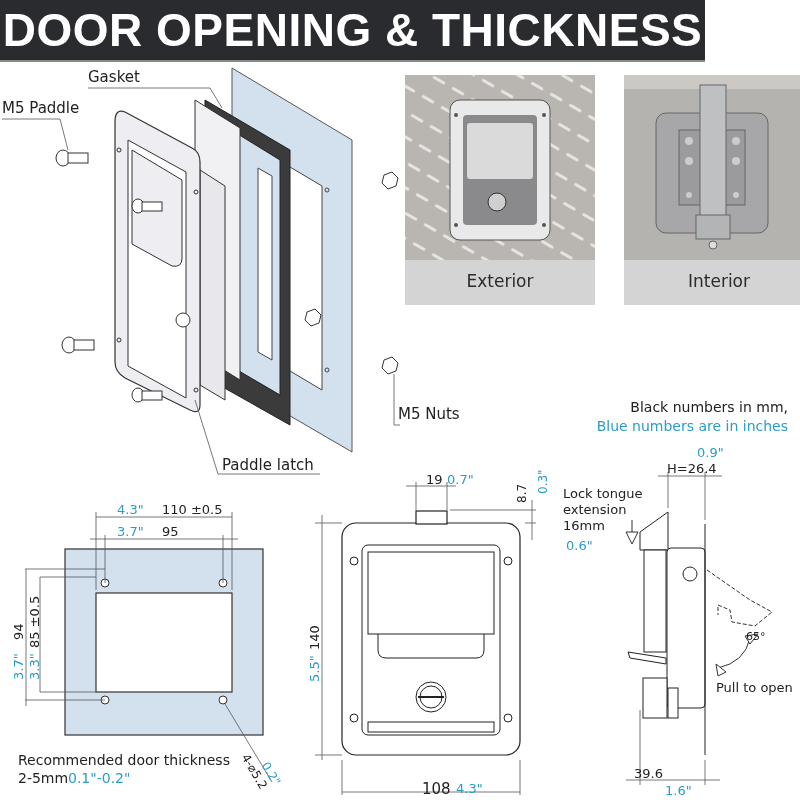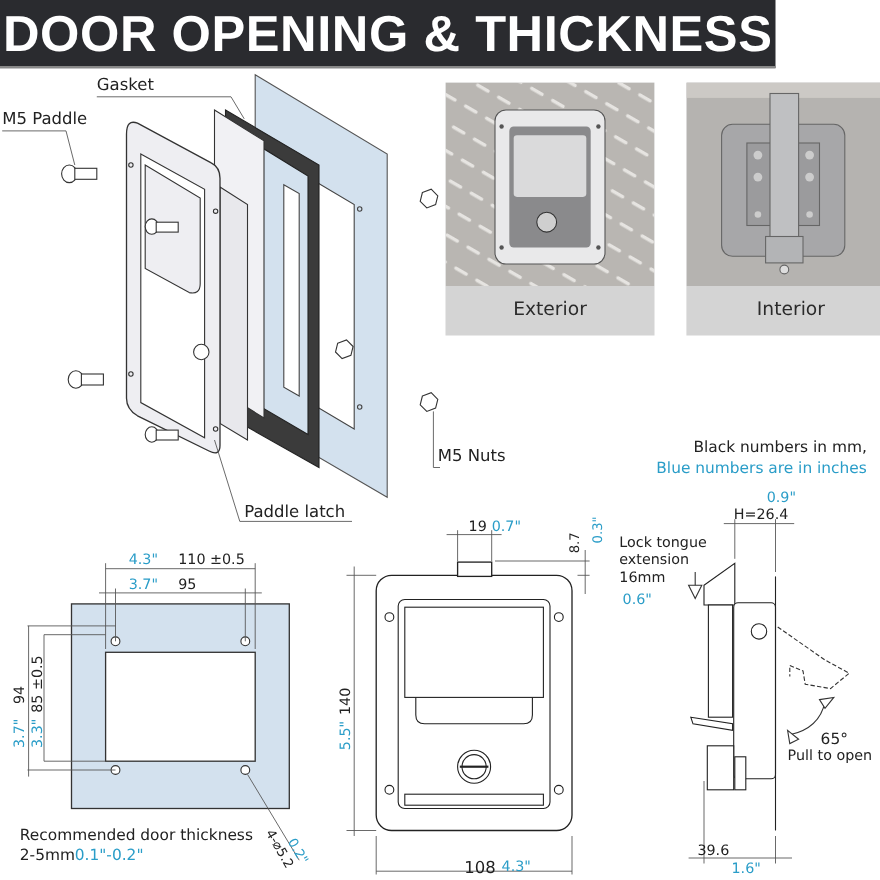--- a/index.html
+++ b/index.html
@@ -259,17 +259,17 @@
       <line x1="165" y1="320" x2="165" y2="345"></line>
       <line x1="86" y1="340" x2="180" y2="340"></line>
     </g>
   </svg>
   <div class="dim blue" style="left:697px;top:446px;font-size:13px;">0.9"</div>
   <div class="dim" style="left:667px;top:462px;font-size:13px;">H=26.4</div>
   <div class="lbl-sm" style="left:563px;top:486px;font-size:13px;">Lock tongue</div>
   <div class="lbl-sm" style="left:563px;top:502px;font-size:13px;">extension</div>
   <div class="lbl-sm" style="left:563px;top:518px;font-size:13px;">16mm</div>
   <div class="lbl-sm blue" style="left:566px;top:538px;font-size:13px;">0.6"</div>
-  <div class="lbl-sm" style="left:746px;top:664px;font-size:14px;">65°</div>
+  <div class="lbl-sm" style="left:746px;top:630px;font-size:11px;">65°</div>
   <div class="lbl-sm" style="left:716px;top:680px;font-size:13px;">Pull to open</div>
   <div class="dim" style="left:634px;top:767px;font-size:13px;">39.6</div>
   <div class="dim blue" style="left:665px;top:784px;font-size:13px;">1.6"</div>
 </div>
 
 </body></html>

